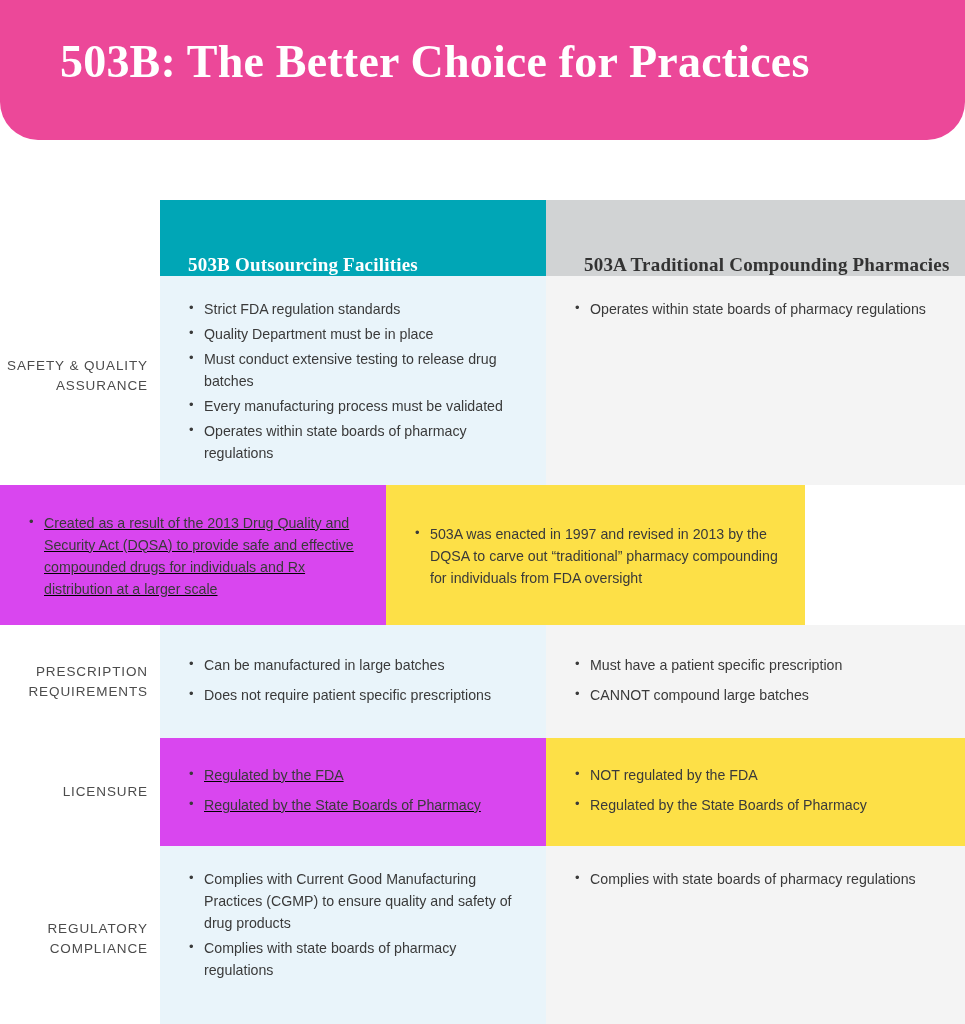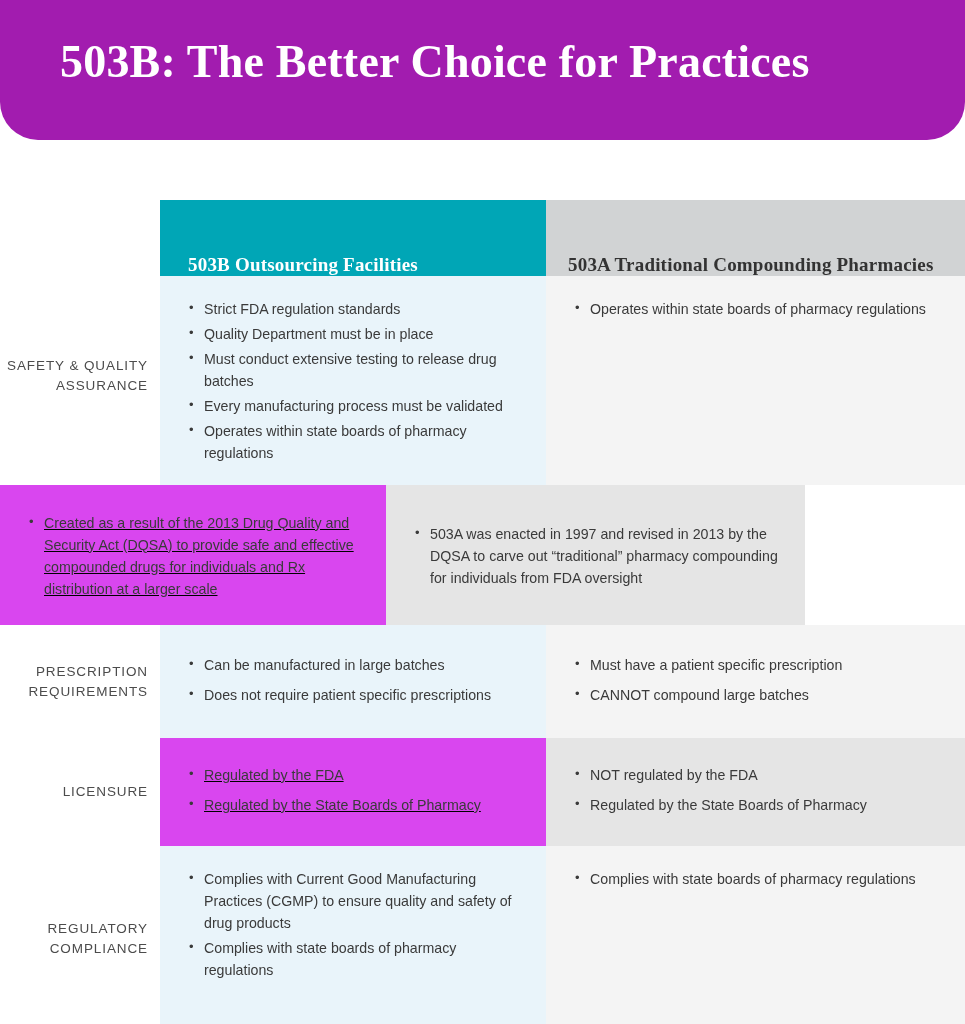--- a/index.html
+++ b/index.html
@@ -23,21 +23,21 @@
     overflow: hidden;
   }
 
   
   .banner {
     position: absolute;
     left: 0;
     top: 0;
     width: 965px;
     height: 140px;
-    background: #a21caf;
+    background: #ec4899;
     border-bottom-left-radius: 38px;
     border-bottom-right-radius: 38px;
     box-sizing: border-box;
   }
   .banner-title {
     position: absolute;
     left: 60px;
     top: 36px;
     color: #ffffff;
     font-family: "Liberation Serif", serif;
@@ -98,36 +98,36 @@
     padding: 0 0 0 28px;
     height: 76px;
     display: flex;
     align-items: flex-end;
   }
   .header-row .cell-left {
     background: #00A6B6;
   }
   .header-row .cell-right {
     background: #D1D3D4;
-    padding-left: 22px;
+    padding-left: 38px;
   }
   .header-title {
     font-family: "Liberation Serif", serif;
     font-size: 19px;
     font-weight: 700;
     letter-spacing: 0.2px;
   }
   .header-row .cell-left .header-title { color: #ffffff; }
   .header-row .cell-right .header-title { color: #333333; }
 
   
   .tint-a .cell-left  { background: #E9F4FA; }
   .tint-a .cell-right { background: #F4F4F4; }
   .tint-b .cell-left  { background: #d946ef; text-decoration: underline; }
-  .tint-b .cell-right { background: #e5e5e5; justify-content: flex-end; }
+  .tint-b .cell-right { background: #fde047; justify-content: flex-end; }
 
   ul.bullets {
     margin: 0;
     padding: 0 0 0 18px;
     list-style: none;
   }
   ul.bullets li {
     position: relative;
     color: #3a3a3a;
     font-family: "Liberation Sans", sans-serif;

